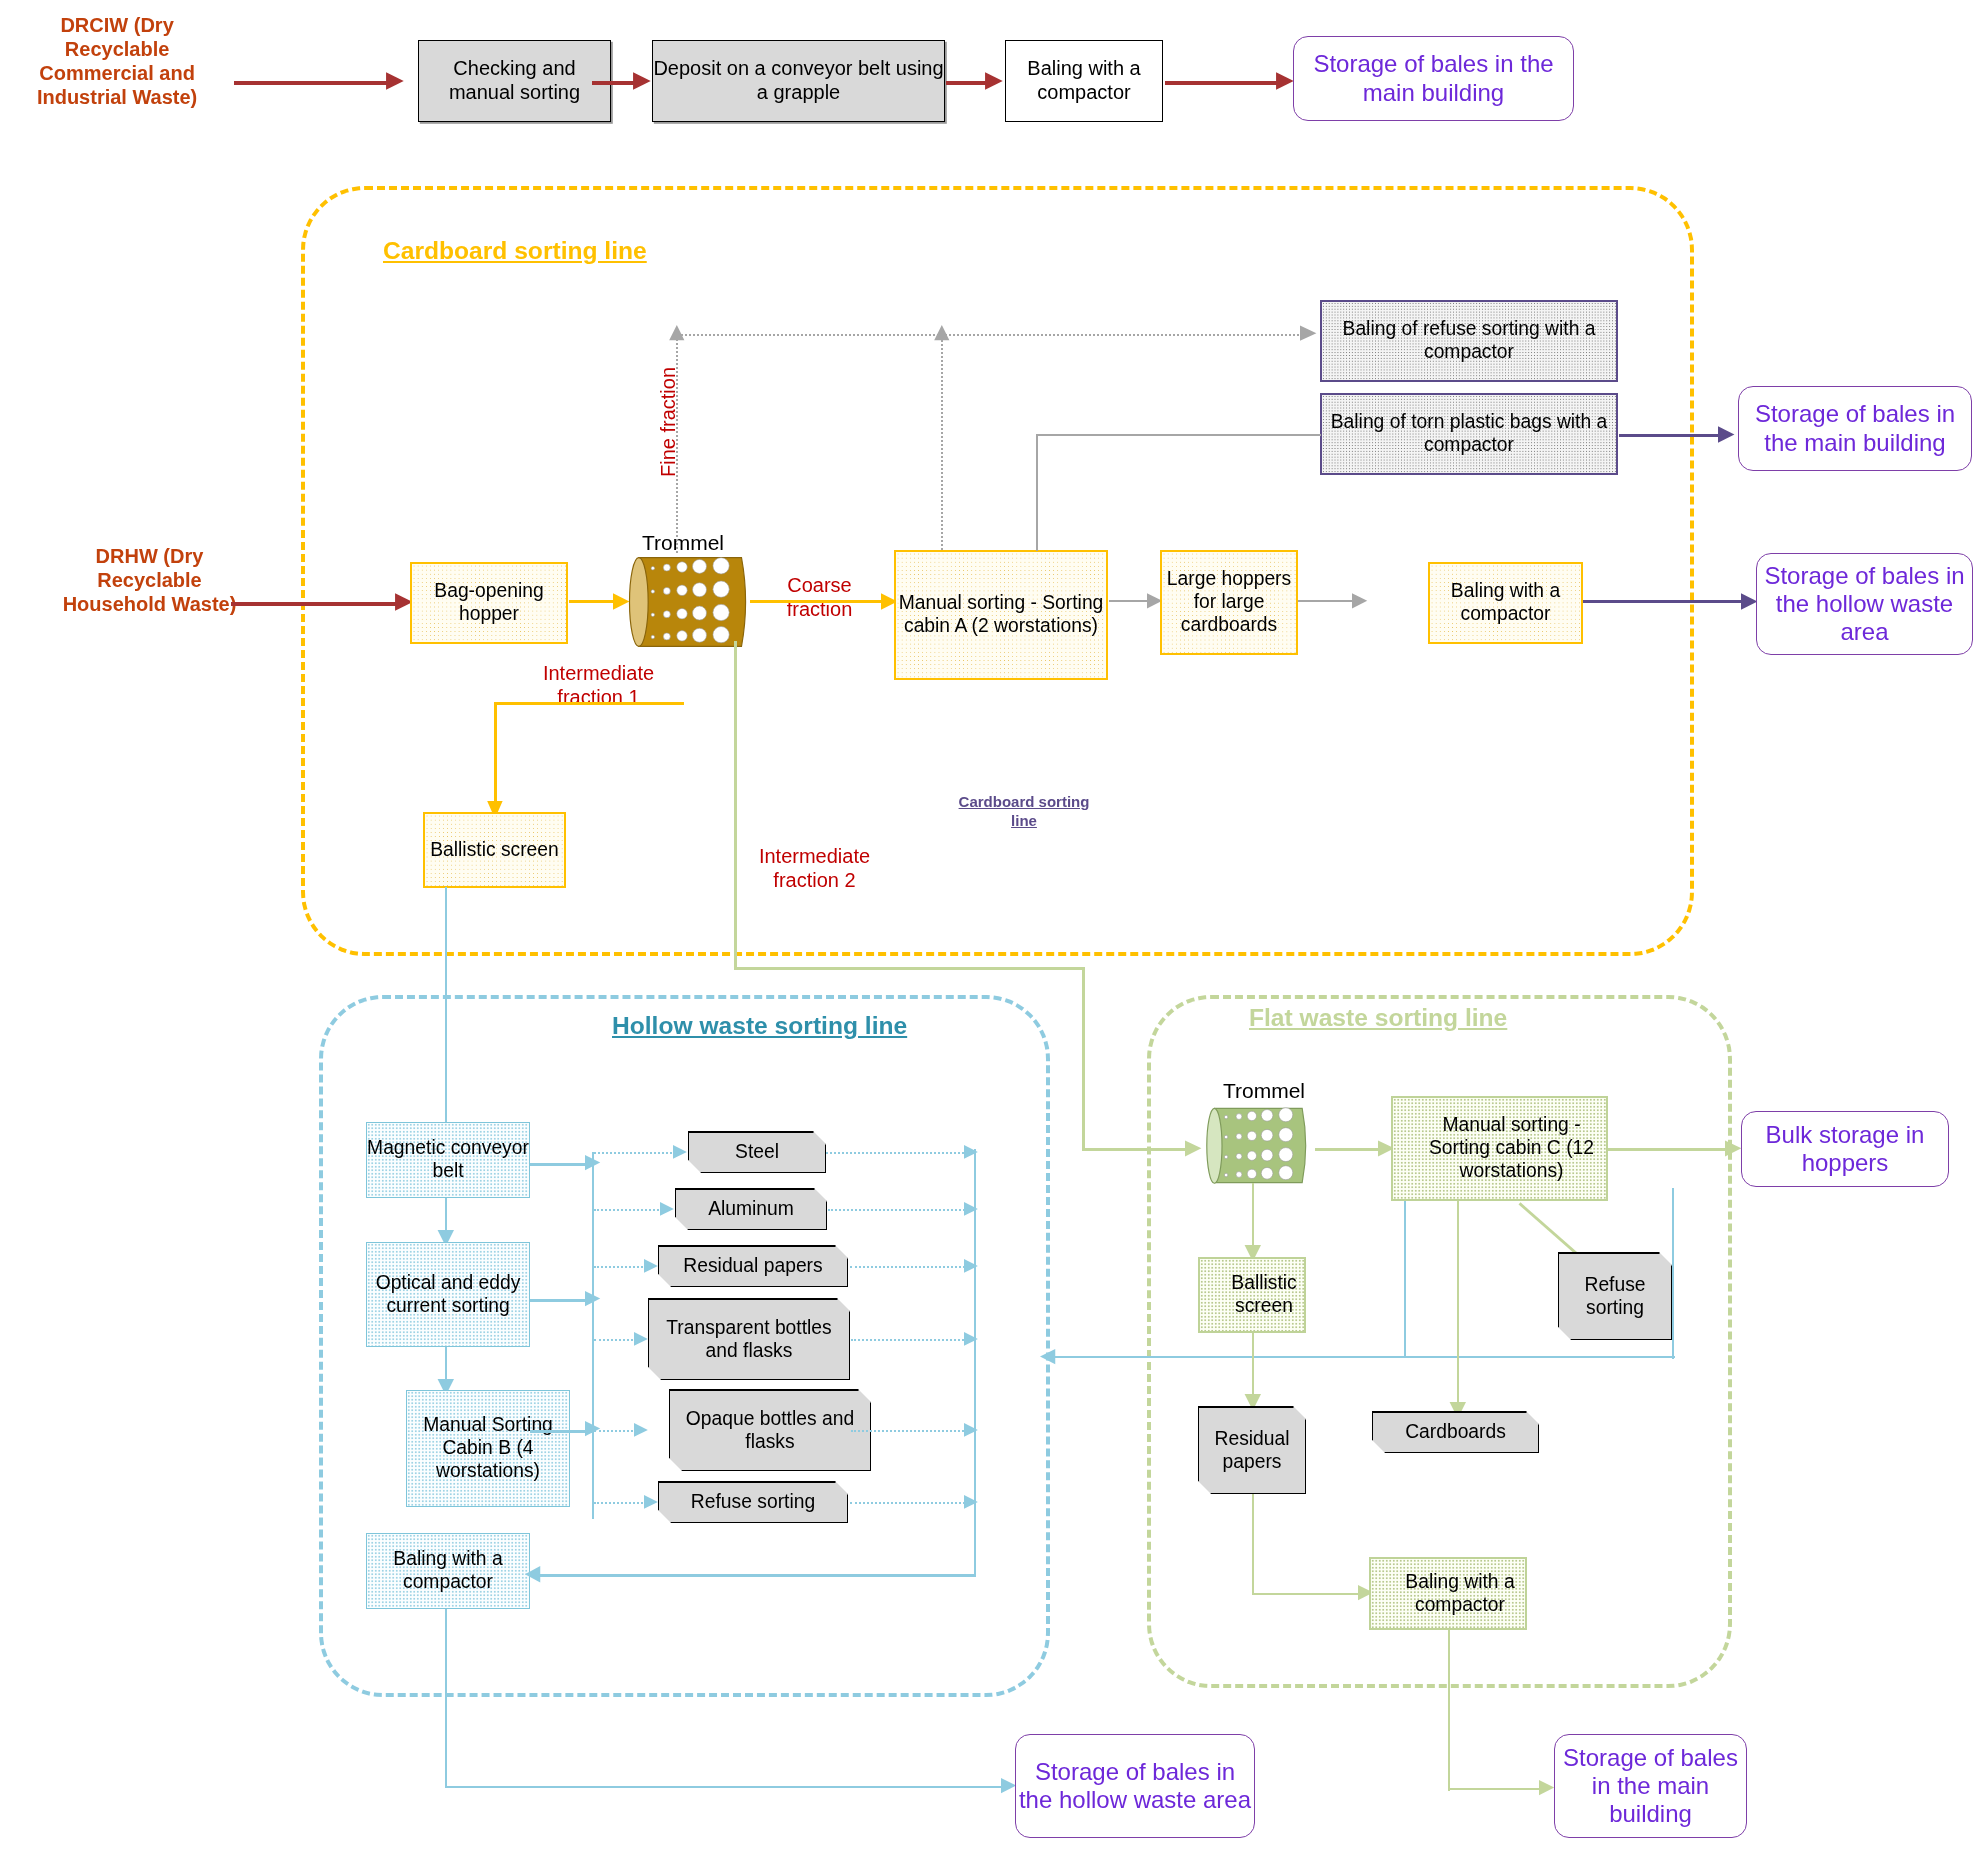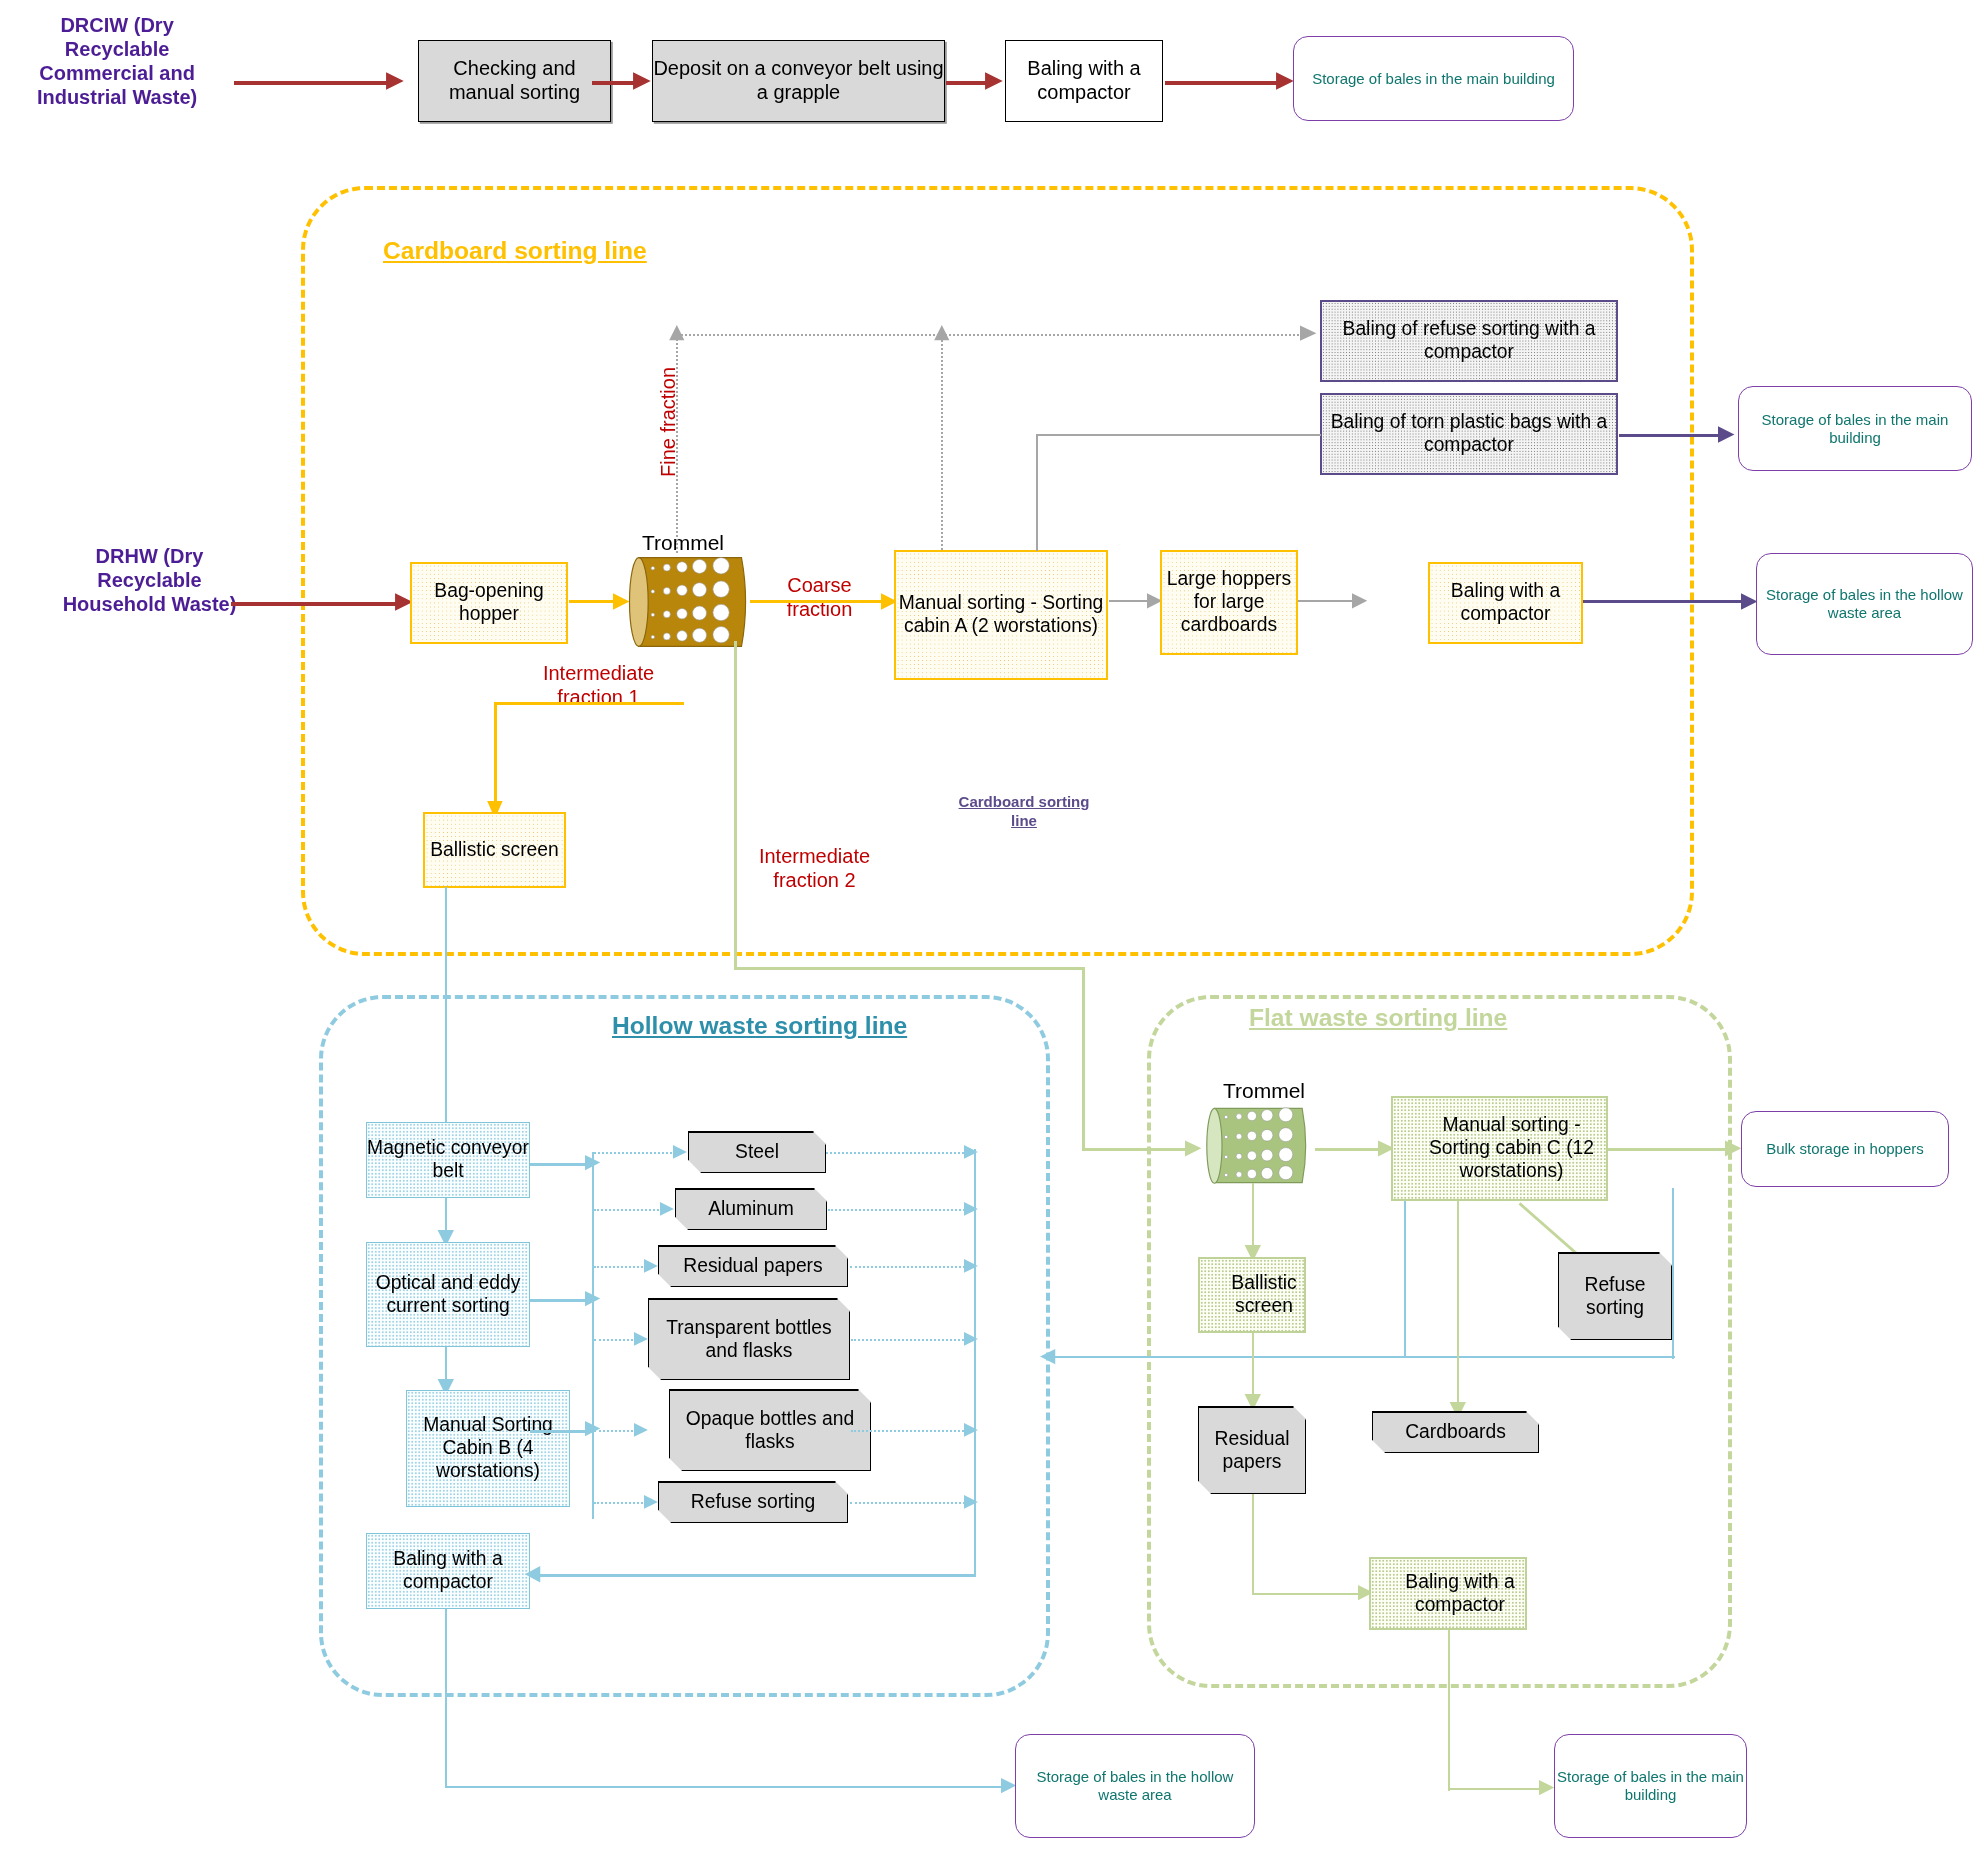--- a/index.html
+++ b/index.html
@@ -10,21 +10,21 @@
   .node{position:absolute;box-sizing:border-box;display:flex;align-items:center;
         justify-content:center;text-align:center;line-height:1.18;color:#000;}
 
   
   .grey{background:#d9d9d9;border:1.2px solid #000;font-size:20px;
         box-shadow:1.8px 1.8px 0 #9a9a9a;}
   .white{background:#ffffff;border:1.2px solid #000;font-size:20px;}
 
   
   .storage{border:1.8px solid #7e3fa8;border-radius:15px;background:#fff;
-           color:#0f766e;font-size:15px;}
+           color:#6d28d9;font-size:24px;}
 
   
   .yellowbox{border:2.3px solid #ffc000;font-size:19.3px;
     background-color:#fffdf2;
     background-image:radial-gradient(#e8c15a 26%, transparent 27%);
     background-size:4.1px 4.1px;}
 
   
   .purplehatch{border:2.3px solid #5b4b8a;font-size:19.3px;
     background-color:#f4f4f4;
@@ -56,21 +56,21 @@
   .zone{position:absolute;box-sizing:border-box;border-radius:64px;}
   .zone-cardboard{border:4.1px dashed #ffc000;}
   .zone-hollow{border:4.1px dashed #8ecbe0;}
   .zone-flat{border:4.1px dashed #c3d69b;}
   .zone-title{position:absolute;font-size:24.6px;font-weight:bold;
               text-decoration:underline;white-space:nowrap;}
 
   
   .lbl{position:absolute;font-size:20px;line-height:1.2;text-align:center;}
   .lbl-red{color:#c00000;}
-  .lbl-black{color:#4c1d95;font-weight:bold;}
+  .lbl-black{color:#c2410c;font-weight:bold;}
   .lbl-plain{color:#000;}
   .lbl-purple{color:#5b4b8a;font-size:15px;font-weight:bold;
               text-decoration:underline;text-align:center;line-height:1.25;}
   .rot{transform-origin:center center;transform:rotate(-90deg);}
 
   
   .ln{position:absolute;}
   .h{height:0;border-top-style:solid;}
   .v{width:0;border-left-style:solid;}
 

